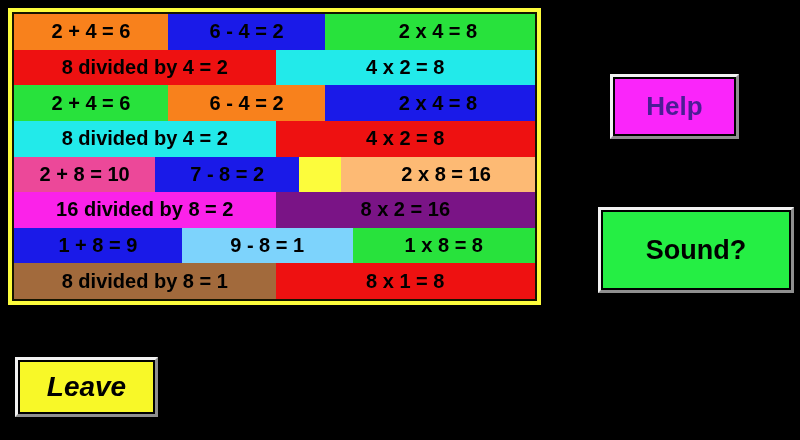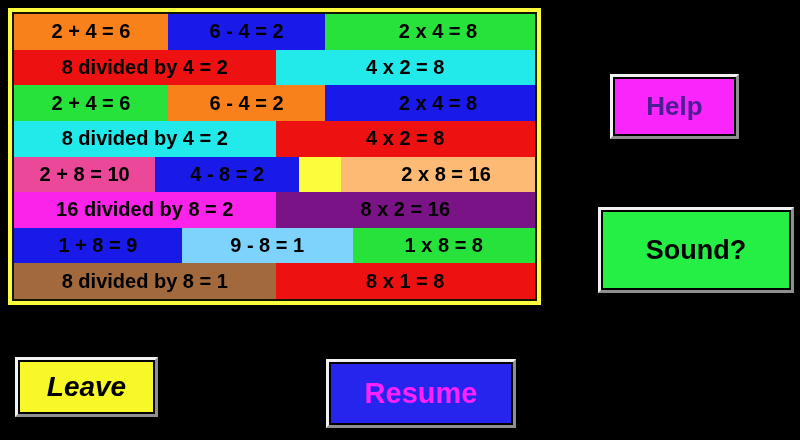--- a/index.html
+++ b/index.html
@@ -115,21 +115,21 @@
         <div class="cell wA3" style="background-color: rgb(26, 26, 232);">2 x 4 = 8</div>
       </div>
 
       <div class="row">
         <div class="cell wB1" style="background-color: rgb(34, 234, 234);">8 divided by 4 = 2</div>
         <div class="cell wB2" style="background-color: rgb(238, 17, 17);">4 x 2 = 8</div>
       </div>
 
       <div class="row">
         <div class="cell wA1" style="background-color: #ec4899;">2 + 8 = 10</div>
-        <div class="cell wA2" style="background-color: rgb(26, 26, 232);">4 - 8 = 2</div>
+        <div class="cell wA2" style="background-color: rgb(26, 26, 232);">7 - 8 = 2</div>
         <div class="cell wA3" style="background-color: #fdba74; margin-left: 42px;">2 x 8 = 16</div>
       </div>
 
       <div class="row">
         <div class="cell wB1" style="background-color: rgb(251, 34, 233);">16 divided by 8 = 2</div>
         <div class="cell wB2" style="background-color: rgb(122, 20, 134);">8 x 2 = 16</div>
       </div>
 
       <div class="row">
         <div class="cell wC1" style="background-color: rgb(26, 26, 232);">1 + 8 = 9</div>
@@ -150,17 +150,14 @@
   </div>
 
   <div class="btn3d btn-sound">
     <div class="btn-face" style="background-color: rgb(37, 238, 68); color: rgb(0, 0, 0);">Sound?</div>
   </div>
 
   <div class="btn3d btn-leave">
     <div class="btn-face" style="background-color: rgb(248, 248, 40); color: rgb(0, 0, 0);">Leave</div>
   </div>
 
-  <div class="btn3d btn-resume">
-    <div class="btn-face" style="background-color: rgb(37, 37, 238); color: rgb(255, 34, 255);">Resume</div>
-  </div>
 
 </div>
 
 </body></html>

